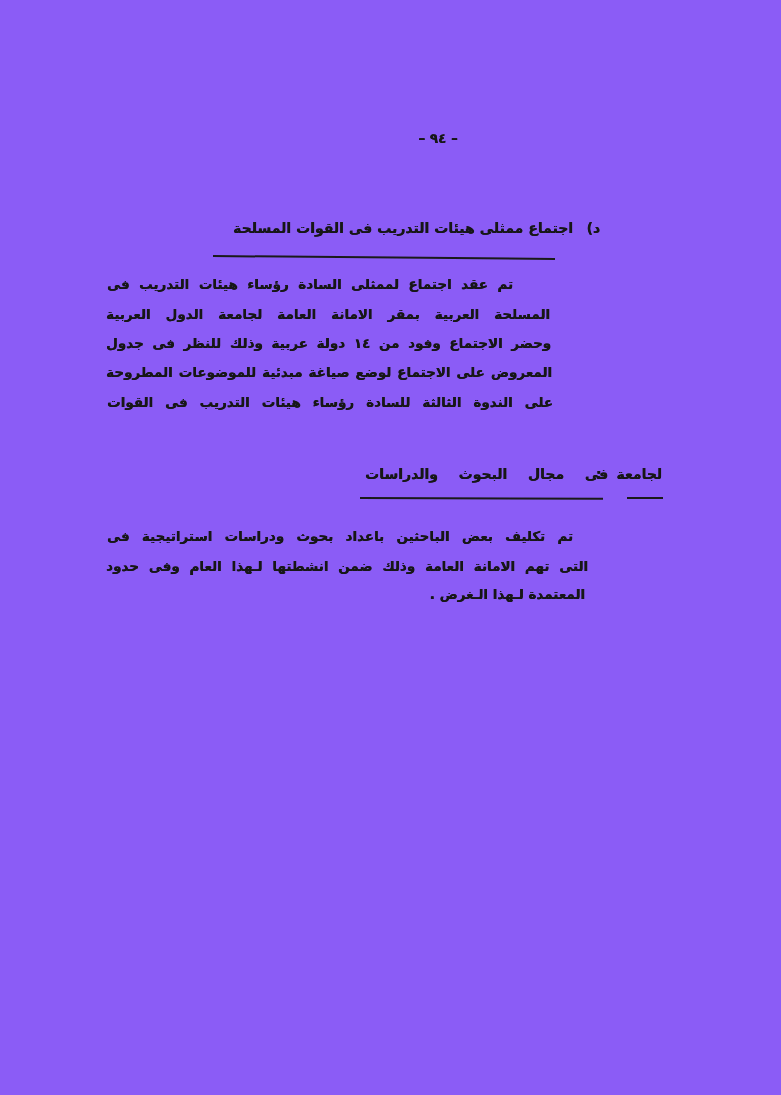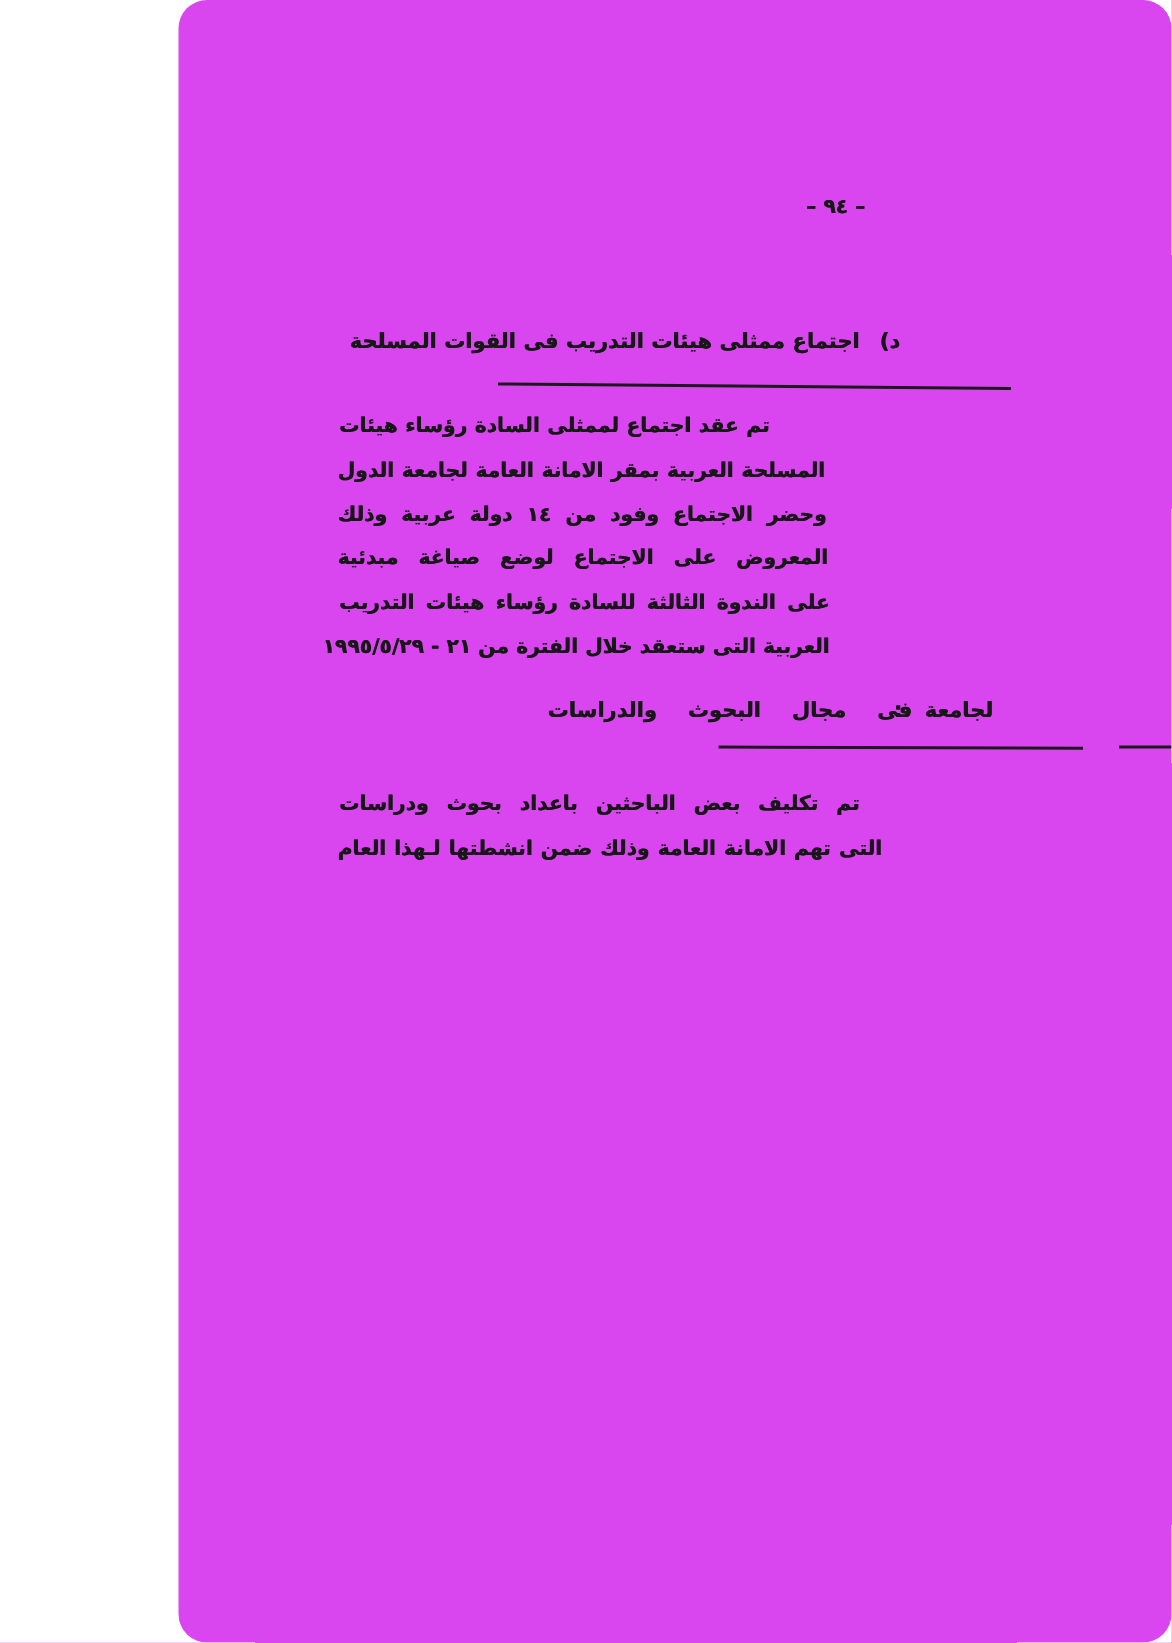--- a/index.html
+++ b/index.html
@@ -2,29 +2,28 @@
 <html lang="ar" dir="rtl"><head>
 <meta charset="utf-8">
 <style>
   html, body {
     margin: 0;
     padding: 0;
     background: #ffffff;
   }
   .page {
     position: relative;
-    width: 662px;
+    width: 781px;
     height: 1095px;
-    background: #d946ef;
+    background: #8b5cf6;
     overflow: hidden;
     direction: rtl;
     font-family: "DejaVu Sans", sans-serif;
     font-weight: 700;
     color: #171717;
-    border-radius: 19px;
   }
   .txt {
     position: absolute;
     font-size: 13.5px;
     line-height: 24px;
     text-shadow: 0.35px 0 0 currentColor;
     white-space: nowrap;
   }
   .just {
     white-space: normal;
@@ -66,28 +65,28 @@
   <div class="txt just" style="top:272px; right:268px; left:107px;">تم عقد اجتماع لممثلى السادة رؤساء هيئات التدريب فى القـــــوات</div>
 
   <div class="txt just" style="top:302px; right:231px; left:106px;">المسلحة العربية بمقر الامانة العامة لجامعة الدول العربية بالقاهـــــــرة</div>
 
   <div class="txt just" style="top:331px; right:230px; left:106px;">وحضر الاجتماع وفود من ١٤ دولة عربية وذلك للنظر فى جدول الاعمـــــــال</div>
 
   <div class="txt just" style="top:360px; right:229px; left:106px;">المعروض على الاجتماع لوضع صياغة مبدئية للموضوعات المطروحة لعرضهـــا</div>
 
   <div class="txt just" style="top:390px; right:228px; left:107px;">على الندوة الثالثة للسادة رؤساء هيئات التدريب فى القوات المسلحـــــــة</div>
 
-  <div class="txt" style="top:419px; right:228px;">العربية التى ستعقد خلال الفترة من ٢١ - ١٩٩٥/٥/٢٩</div>
 
   <div class="txt heading marker-second" style="top:462px; right:119px;">لجامعة :</div>
 
   <div class="txt heading just" style="top:462px; right:173px; width:243px;">فى مجال البحوث والدراسات الاستراتيجية</div>
 
   <div class="rule" style="top:497px; left:627px; width:36px;"></div>
 
   <div class="rule" style="top:497px; left:360px; width:243px; transform:rotate(0.2deg);"></div>
 
   <div class="txt just" style="top:524px; right:208px; left:107px;">تم تكليف بعض الباحثين باعداد بحوث ودراسات استراتيجية فى الموضوعـات</div>
 
   <div class="txt just" style="top:554px; right:193px; left:106px;">التى تهم الامانة العامة وذلك ضمن انشطتها لـهذا العام وفى حدود الموازنــــــــة</div>
 
+  <div class="txt" style="top:582px; right:196px;">المعتمدة لـهذا الـغرض .</div>
 
 </div>
 
 </body></html>

